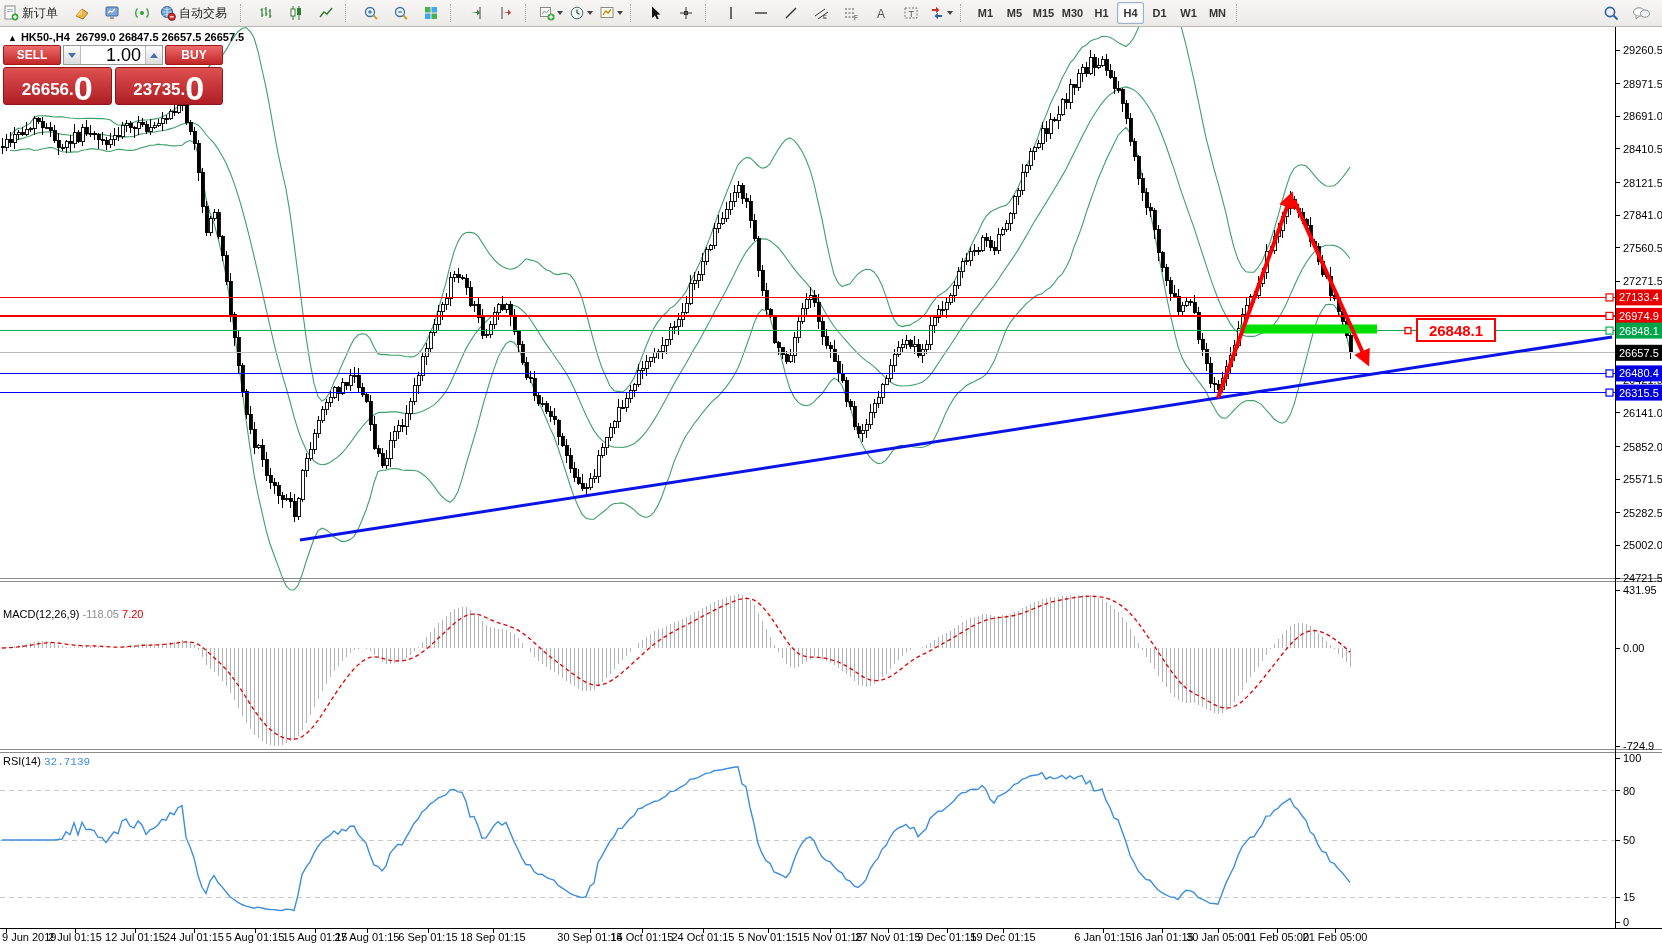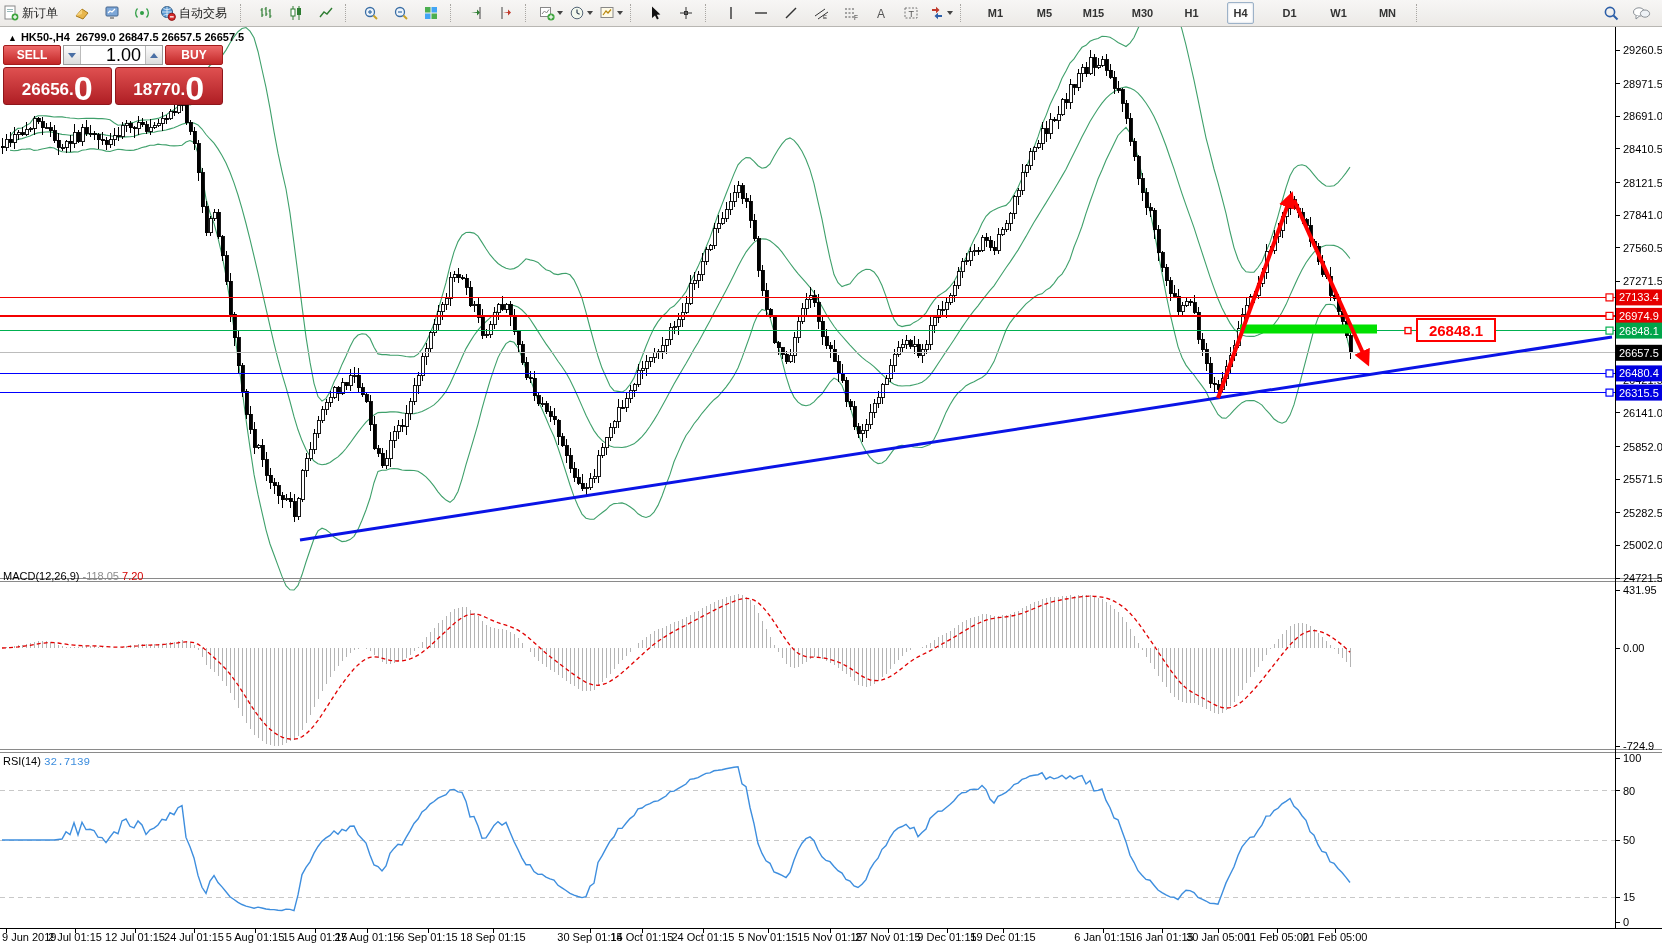--- a/index.html
+++ b/index.html
@@ -7,21 +7,21 @@
   #stage{position:relative;width:1662px;height:947px;background:#fff;}
   #chart{position:absolute;left:0;top:0;z-index:1;}
   
   #toolbar{position:absolute;left:0;top:0;width:1662px;height:26px;background:linear-gradient(#f7f6f5,#eceae7);
     border-bottom:1px solid #b8b6b2;display:flex;align-items:center;z-index:6;font-size:12px;color:#222;}
   .tb-item{height:22px;min-width:24px;display:flex;align-items:center;justify-content:center;padding:0 3px;border-radius:2px;}
   .tb-text{padding:0 6px 0 3px;white-space:nowrap;}
   .tb-sep{width:7px;height:18px;border-left:1px dotted #a9a7a3;margin:0 3px 0 4px;}
   .caret{width:0;height:0;border-left:3px solid transparent;border-right:3px solid transparent;border-top:4px solid #444;margin-left:2px;}
   .tf-btn{height:20px;min-width:25px;display:flex;align-items:center;justify-content:center;font-size:11px;font-weight:bold;
-    color:#333;border:1px solid transparent;border-radius:2px;margin:0 11px;}
+    color:#333;border:1px solid transparent;border-radius:2px;margin:0 1px;}
   .tf-btn.active{background:#fdfdfd;border:1px solid #9db2c8;box-shadow:inset 0 0 2px #b9c6d4;}
   .tb-right{margin-left:auto;display:flex;align-items:center;padding-right:6px;}
   
   #chart-header{position:absolute;left:8px;top:31px;z-index:4;font-size:11px;font-weight:bold;color:#000;white-space:nowrap;}
   #chart-header .tri{font-size:9px;margin-right:4px;}
   
   #trade-panel{position:absolute;left:3px;top:45px;width:220px;z-index:5;border-radius:10px;}
   .tp-row1{display:flex;height:20px;gap:2px;}
   .tp-btn{flex:0 0 56px;background:linear-gradient(#ee6a6a,#c22727);color:#fff;font-weight:bold;font-size:12px;
     display:flex;align-items:center;justify-content:center;border-radius:2px;border:1px solid #a31c1c;}
@@ -1460,28 +1460,28 @@
       </div>
       <div class="tp-btn">BUY</div>
     </div>
     <div class="tp-row2">
       <div class="tp-price">
         <span class="pm">26656</span>
           <span class="pd">.</span>
           <span class="pb">0</span>
       </div>
       <div class="tp-price">
-        <span class="pm">18770</span>
+        <span class="pm">23735</span>
           <span class="pd">.</span>
           <span class="pb">0</span>
       </div>
     </div>
   </div>
 
-  <div class="ind-label" style="left:3px;top:570px;">
+  <div class="ind-label" style="left:3px;top:608px;">
     <span>MACD(12,26,9)</span>
     <span class="v-gray">-118.05</span>
     <span class="v-red">7.20</span>
   </div>
   <div class="ind-label" style="left:3px;top:755px;">
     <span>RSI(14)</span>
     <span class="v-blue">32.7139</span>
   </div>
 
   <div id="price-callout">26848.1</div>

